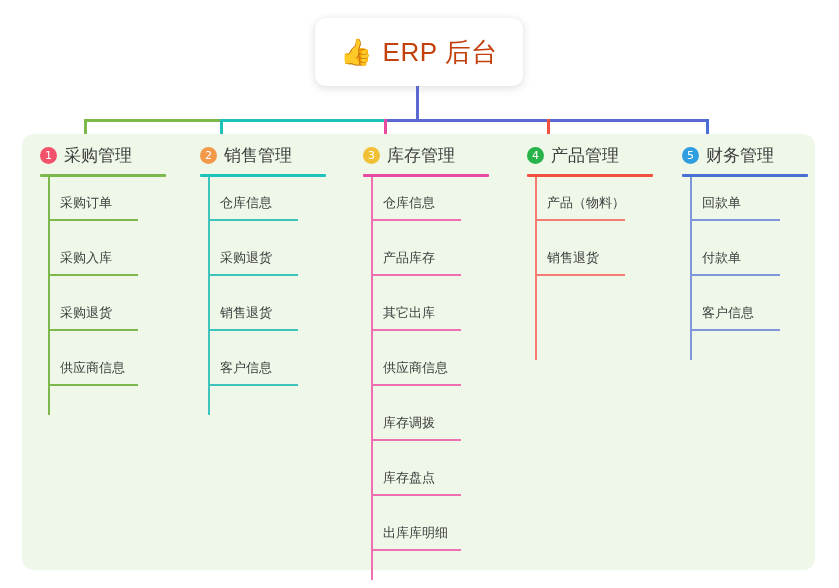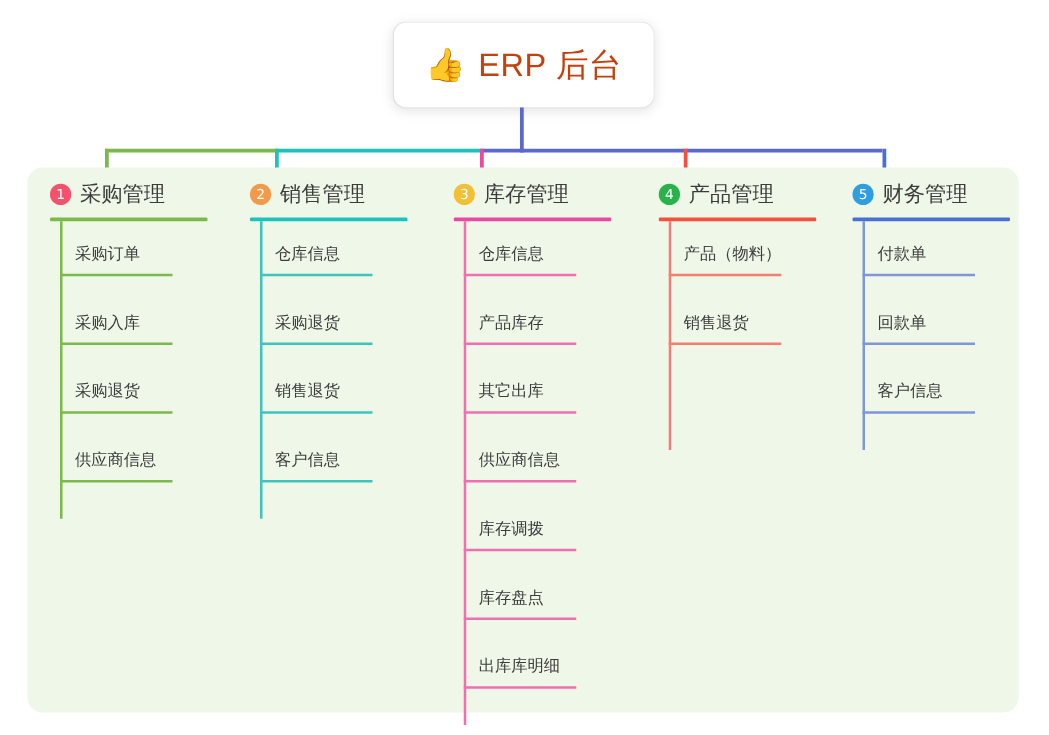--- a/index.html
+++ b/index.html
@@ -290,28 +290,28 @@
       </div>
       <div class="column" style="left: 642px;">
         <div class="col-head">
           <span class="badge" style="background: rgb(47, 158, 224);">5</span>
           <span class="col-title">财务管理</span>
         </div>
         <div class="col-rule" style="background: rgb(74, 111, 212);"></div>
         <div class="spine" style="background: rgb(128, 150, 218); height: 183px;"></div>
         <div class="items">
           <div class="item">
+            <span class="item-label">回款单</span>
+            <div class="item-rule" style="background: rgb(128, 150, 218);"></div>
+          </div>
+          <div class="item">
             <span class="item-label">付款单</span>
             <div class="item-rule" style="background: rgb(128, 150, 218);"></div>
           </div>
           <div class="item">
-            <span class="item-label">回款单</span>
-            <div class="item-rule" style="background: rgb(128, 150, 218);"></div>
-          </div>
-          <div class="item">
             <span class="item-label">客户信息</span>
             <div class="item-rule" style="background: rgb(128, 150, 218);"></div>
           </div>
         </div>
       </div>
     </div>
 
 </div>
 
 </body></html>

